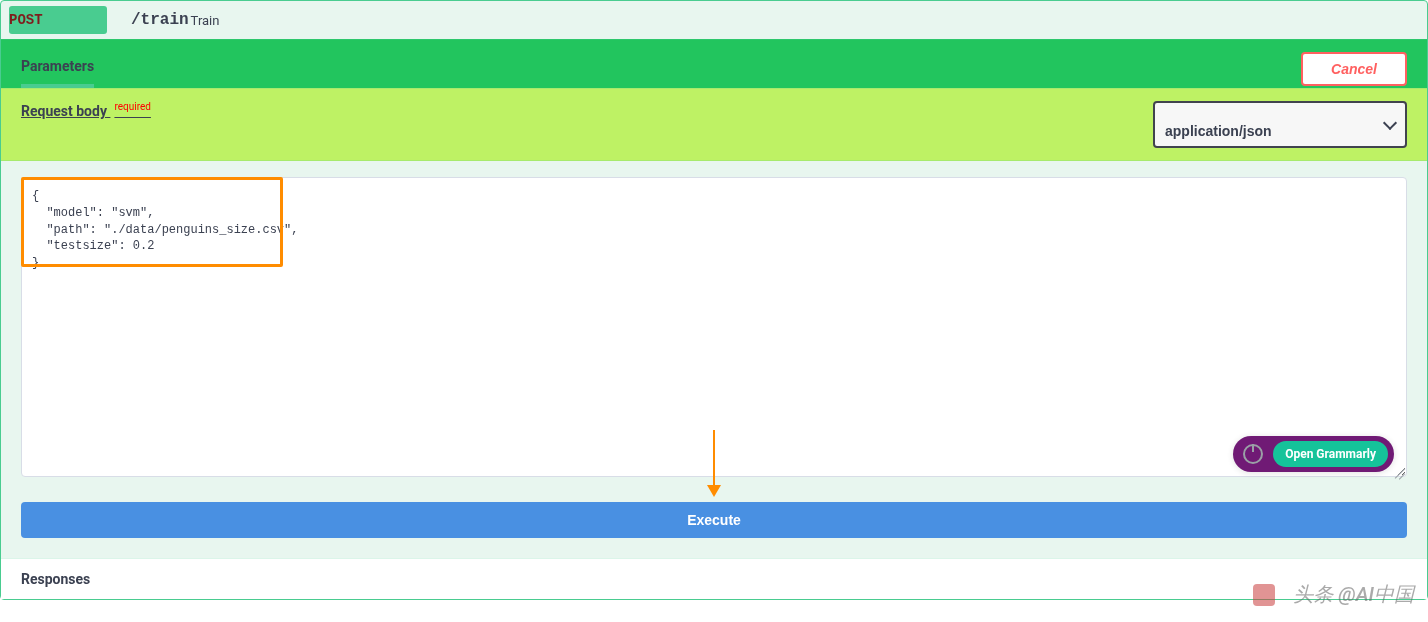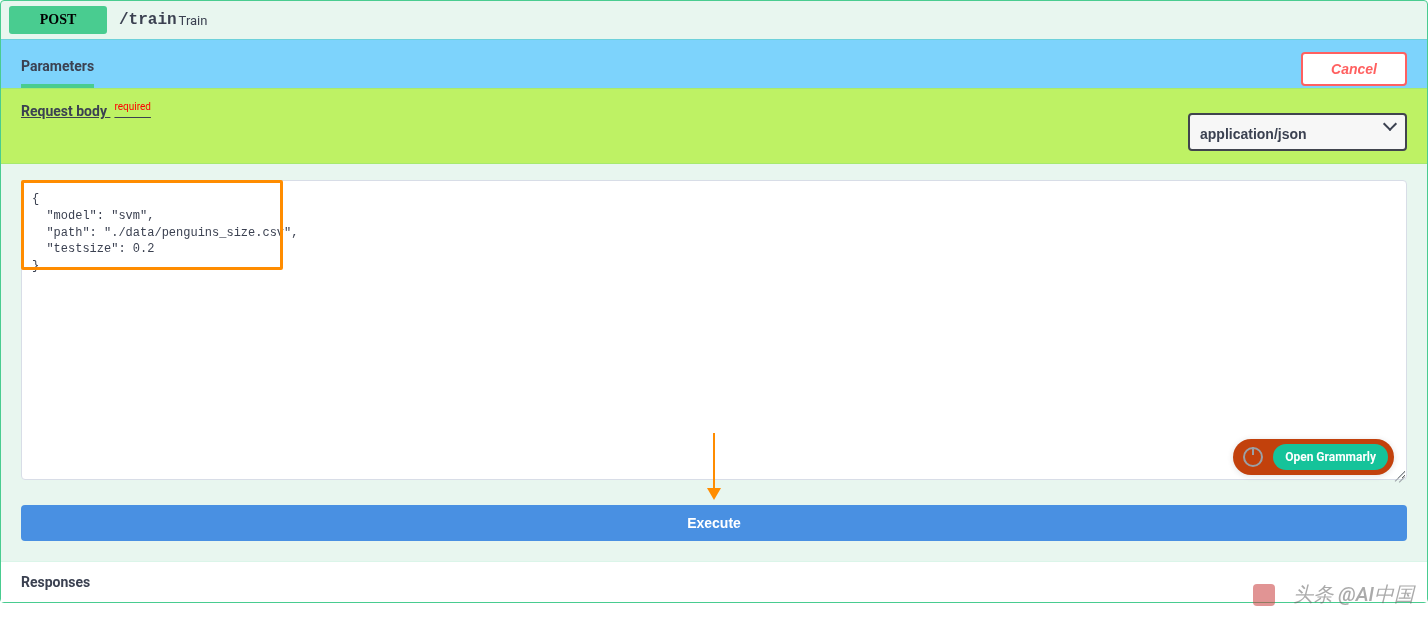--- a/index.html
+++ b/index.html
@@ -19,47 +19,46 @@
     background: #e8f6ef;
   }
   .endpoint-header {
     display: flex;
     align-items: center;
     padding: 5px 8px;
     cursor: pointer;
   }
   .method-badge {
     background: #49cc90;
-    color: #000000;
+    color: #7f1d1d;
     font-weight: 700;
     font-size: 14px;
     padding: 6px 0;
     width: 98px;
-    text-align: center;
     border-radius: 3px;
-    font-family: Liberation Serif, serif;
+    font-family: Liberation Mono, monospace;
   }
   .endpoint-path {
     font-family: "Courier New", monospace;
     font-size: 16px;
     font-weight: 600;
     color: #3b4151;
-    margin-left: 12px;
+    margin-left: 24px;
   }
   .endpoint-summary {
     font-size: 13px;
     color: #3b4151;
     margin-left: 2px;
   }
   .params-bar {
     display: flex;
     justify-content: space-between;
     align-items: center;
     padding: 10px 20px 0 20px;
-    background: #7dd3fc;
+    background: #22c55e;
     border-top: 1px solid rgba(73,204,144,0.3);
   }
   .tabs { display: flex; }
   .tab {
     font-weight: 700;
     font-size: 14px;
     color: #3b4151;
     padding: 8px 0 10px 0;
     margin-right: 24px;
     border-bottom: 4px solid transparent;
@@ -99,29 +98,28 @@
   .required-tag {
     color: #ff0000;
     font-size: 10px;
     vertical-align: super;
     margin-left: 4px;
     font-weight: 400;
   }
   .content-type-select {
     border: 2px solid #41444e;
     border-radius: 4px;
-    padding: 11px 34px 7px 10px;
+    padding: 20px 34px 7px 10px;
     font-size: 14px;
     font-weight: 700;
     color: #3b4151;
     background: #f7f7f7;
     appearance: none;
-    width: 219px;
+    width: 254px;
     position: relative;
-    margin-top: 12px;
   }
   .select-wrap { position: relative; }
   .select-wrap::after {
     content: "";
     position: absolute;
     right: 12px;
     top: 50%;
     width: 8px; height: 8px;
     border-right: 2px solid #3b4151;
     border-bottom: 2px solid #3b4151;
@@ -199,21 +197,21 @@
     font-weight: 700;
     font-size: 14px;
   }
   .grammarly-widget {
     position: absolute;
     right: 33px;
     bottom: 20px;
     display: flex;
     align-items: center;
     gap: 10px;
-    background: #c2410c;
+    background: #701a75;
     border-radius: 22px;
     padding: 5px 6px 5px 10px;
     box-shadow: 0 1px 6px rgba(0,0,0,0.12);
   }
   .grammarly-power {
     width: 20px; height: 20px;
     border: 2px solid #9aa0a6;
     border-radius: 50%;
     position: relative;
     display: flex;

